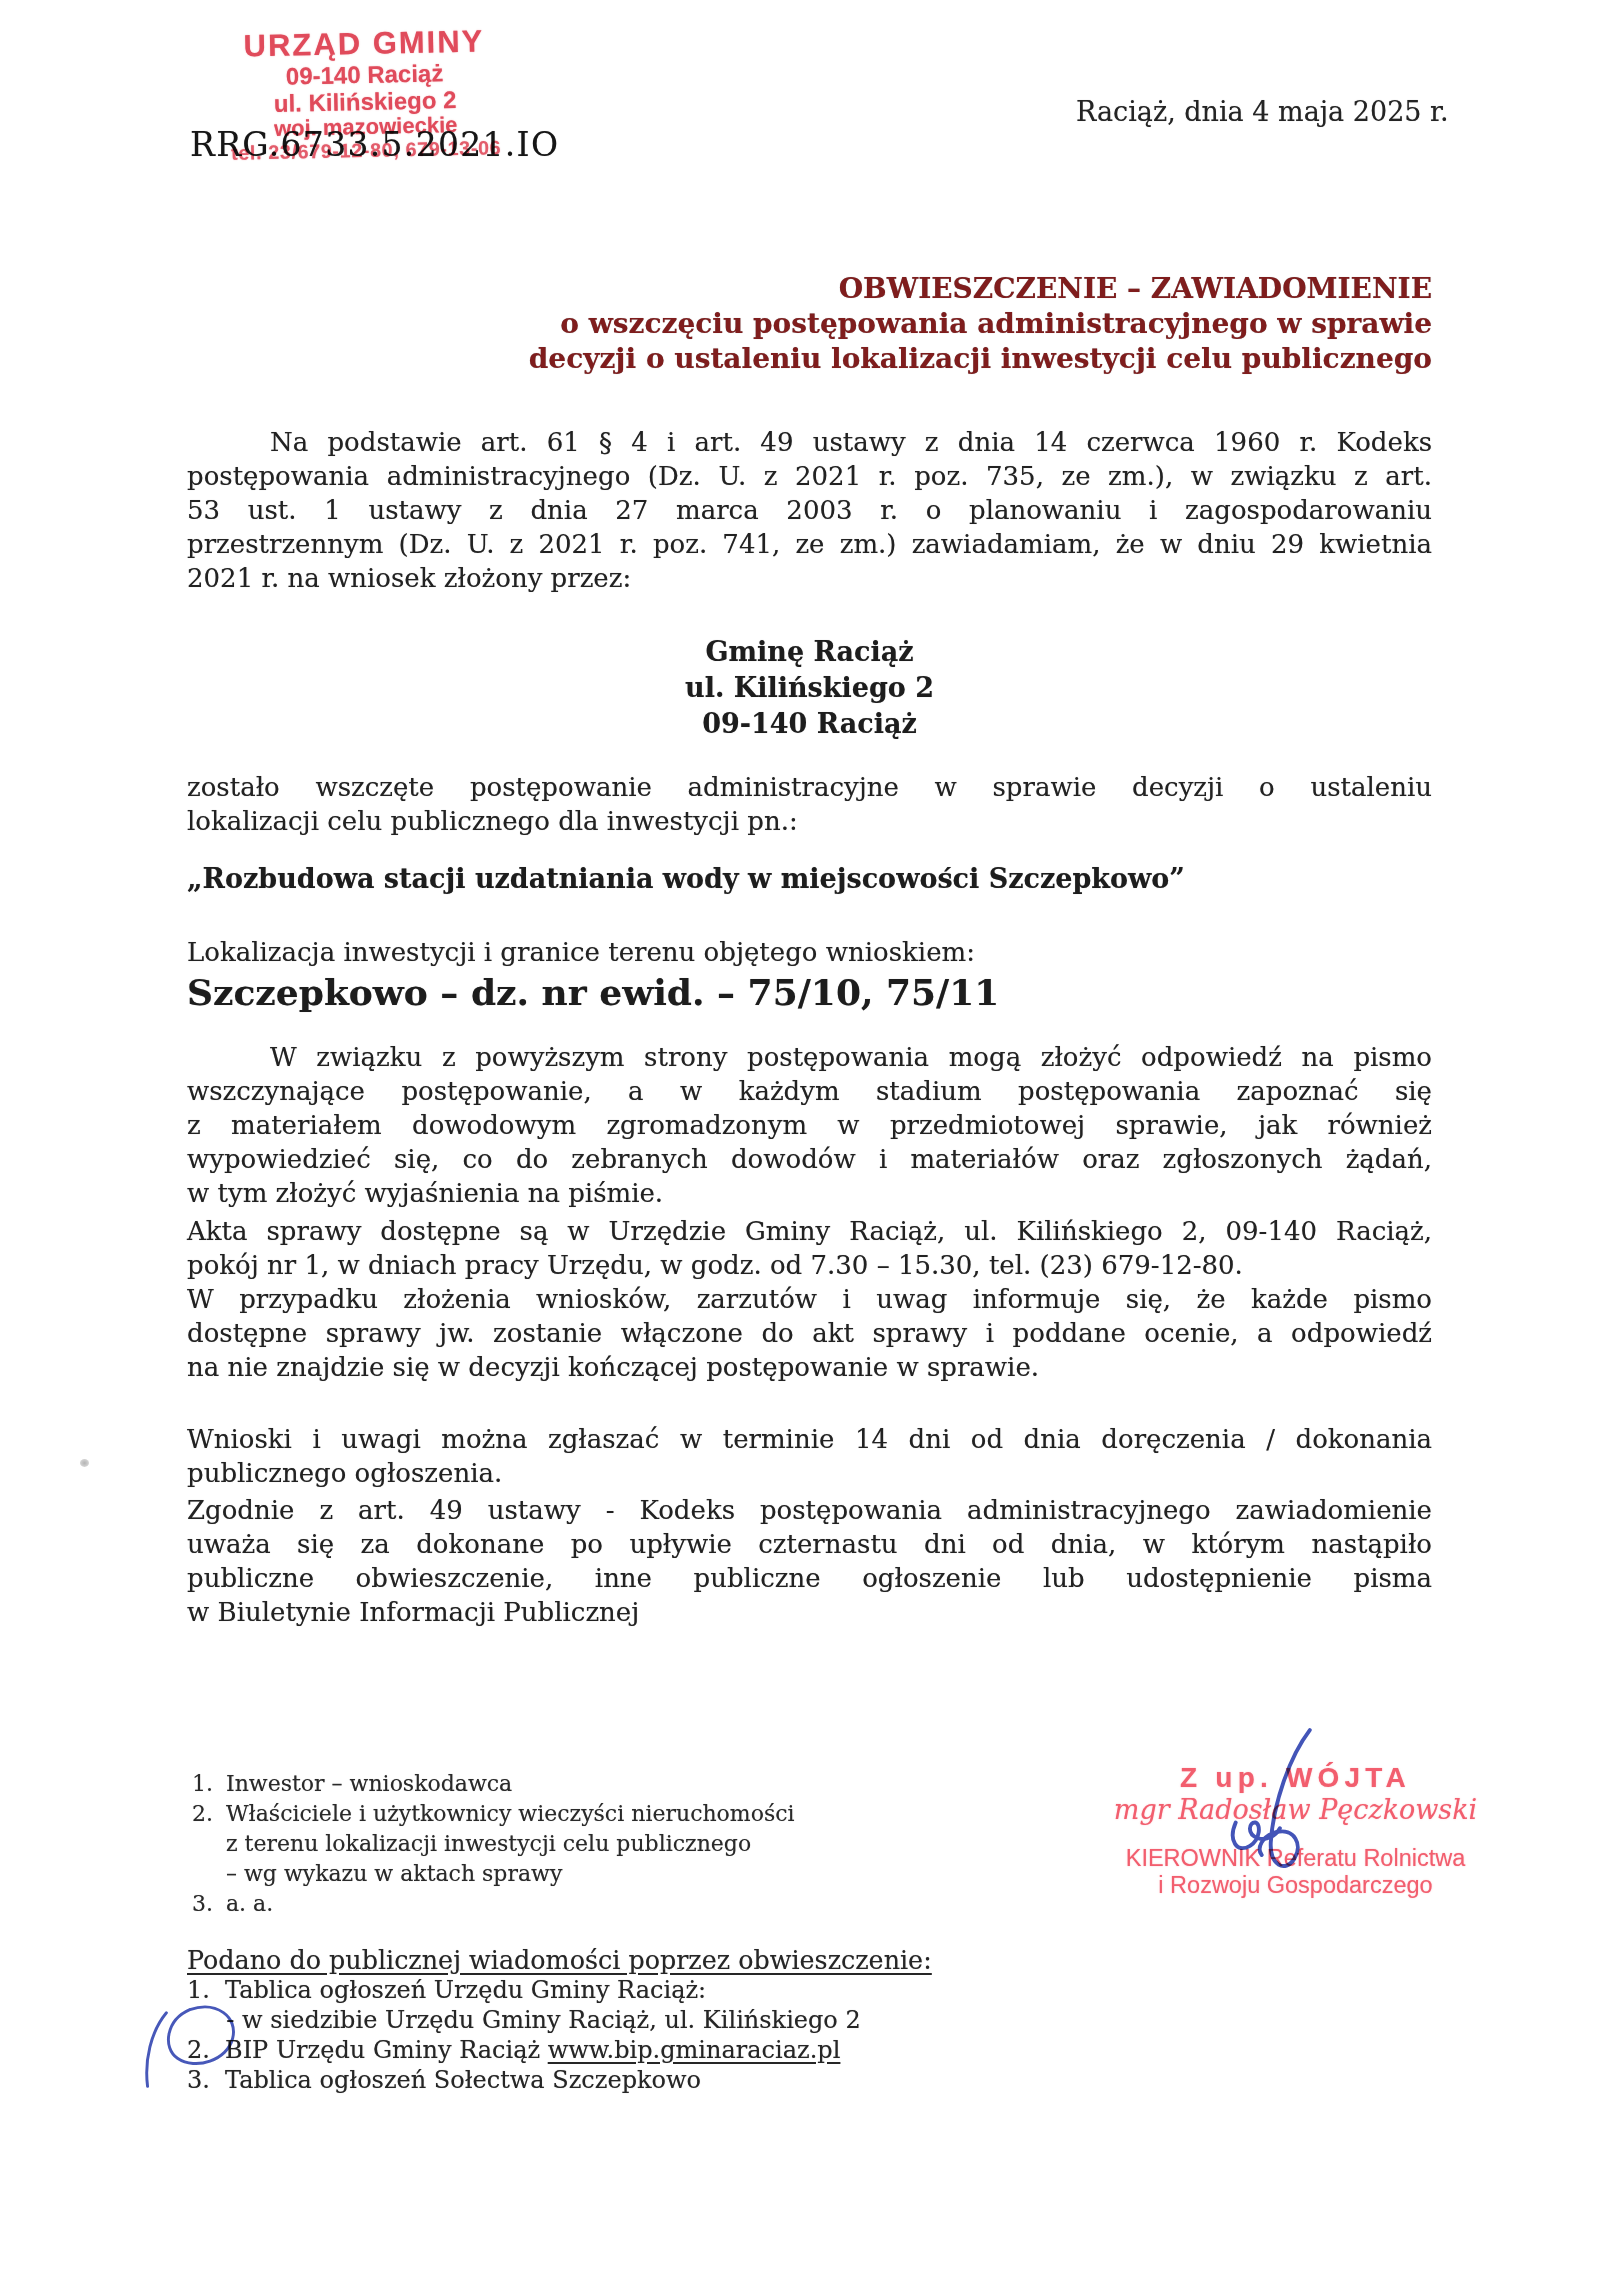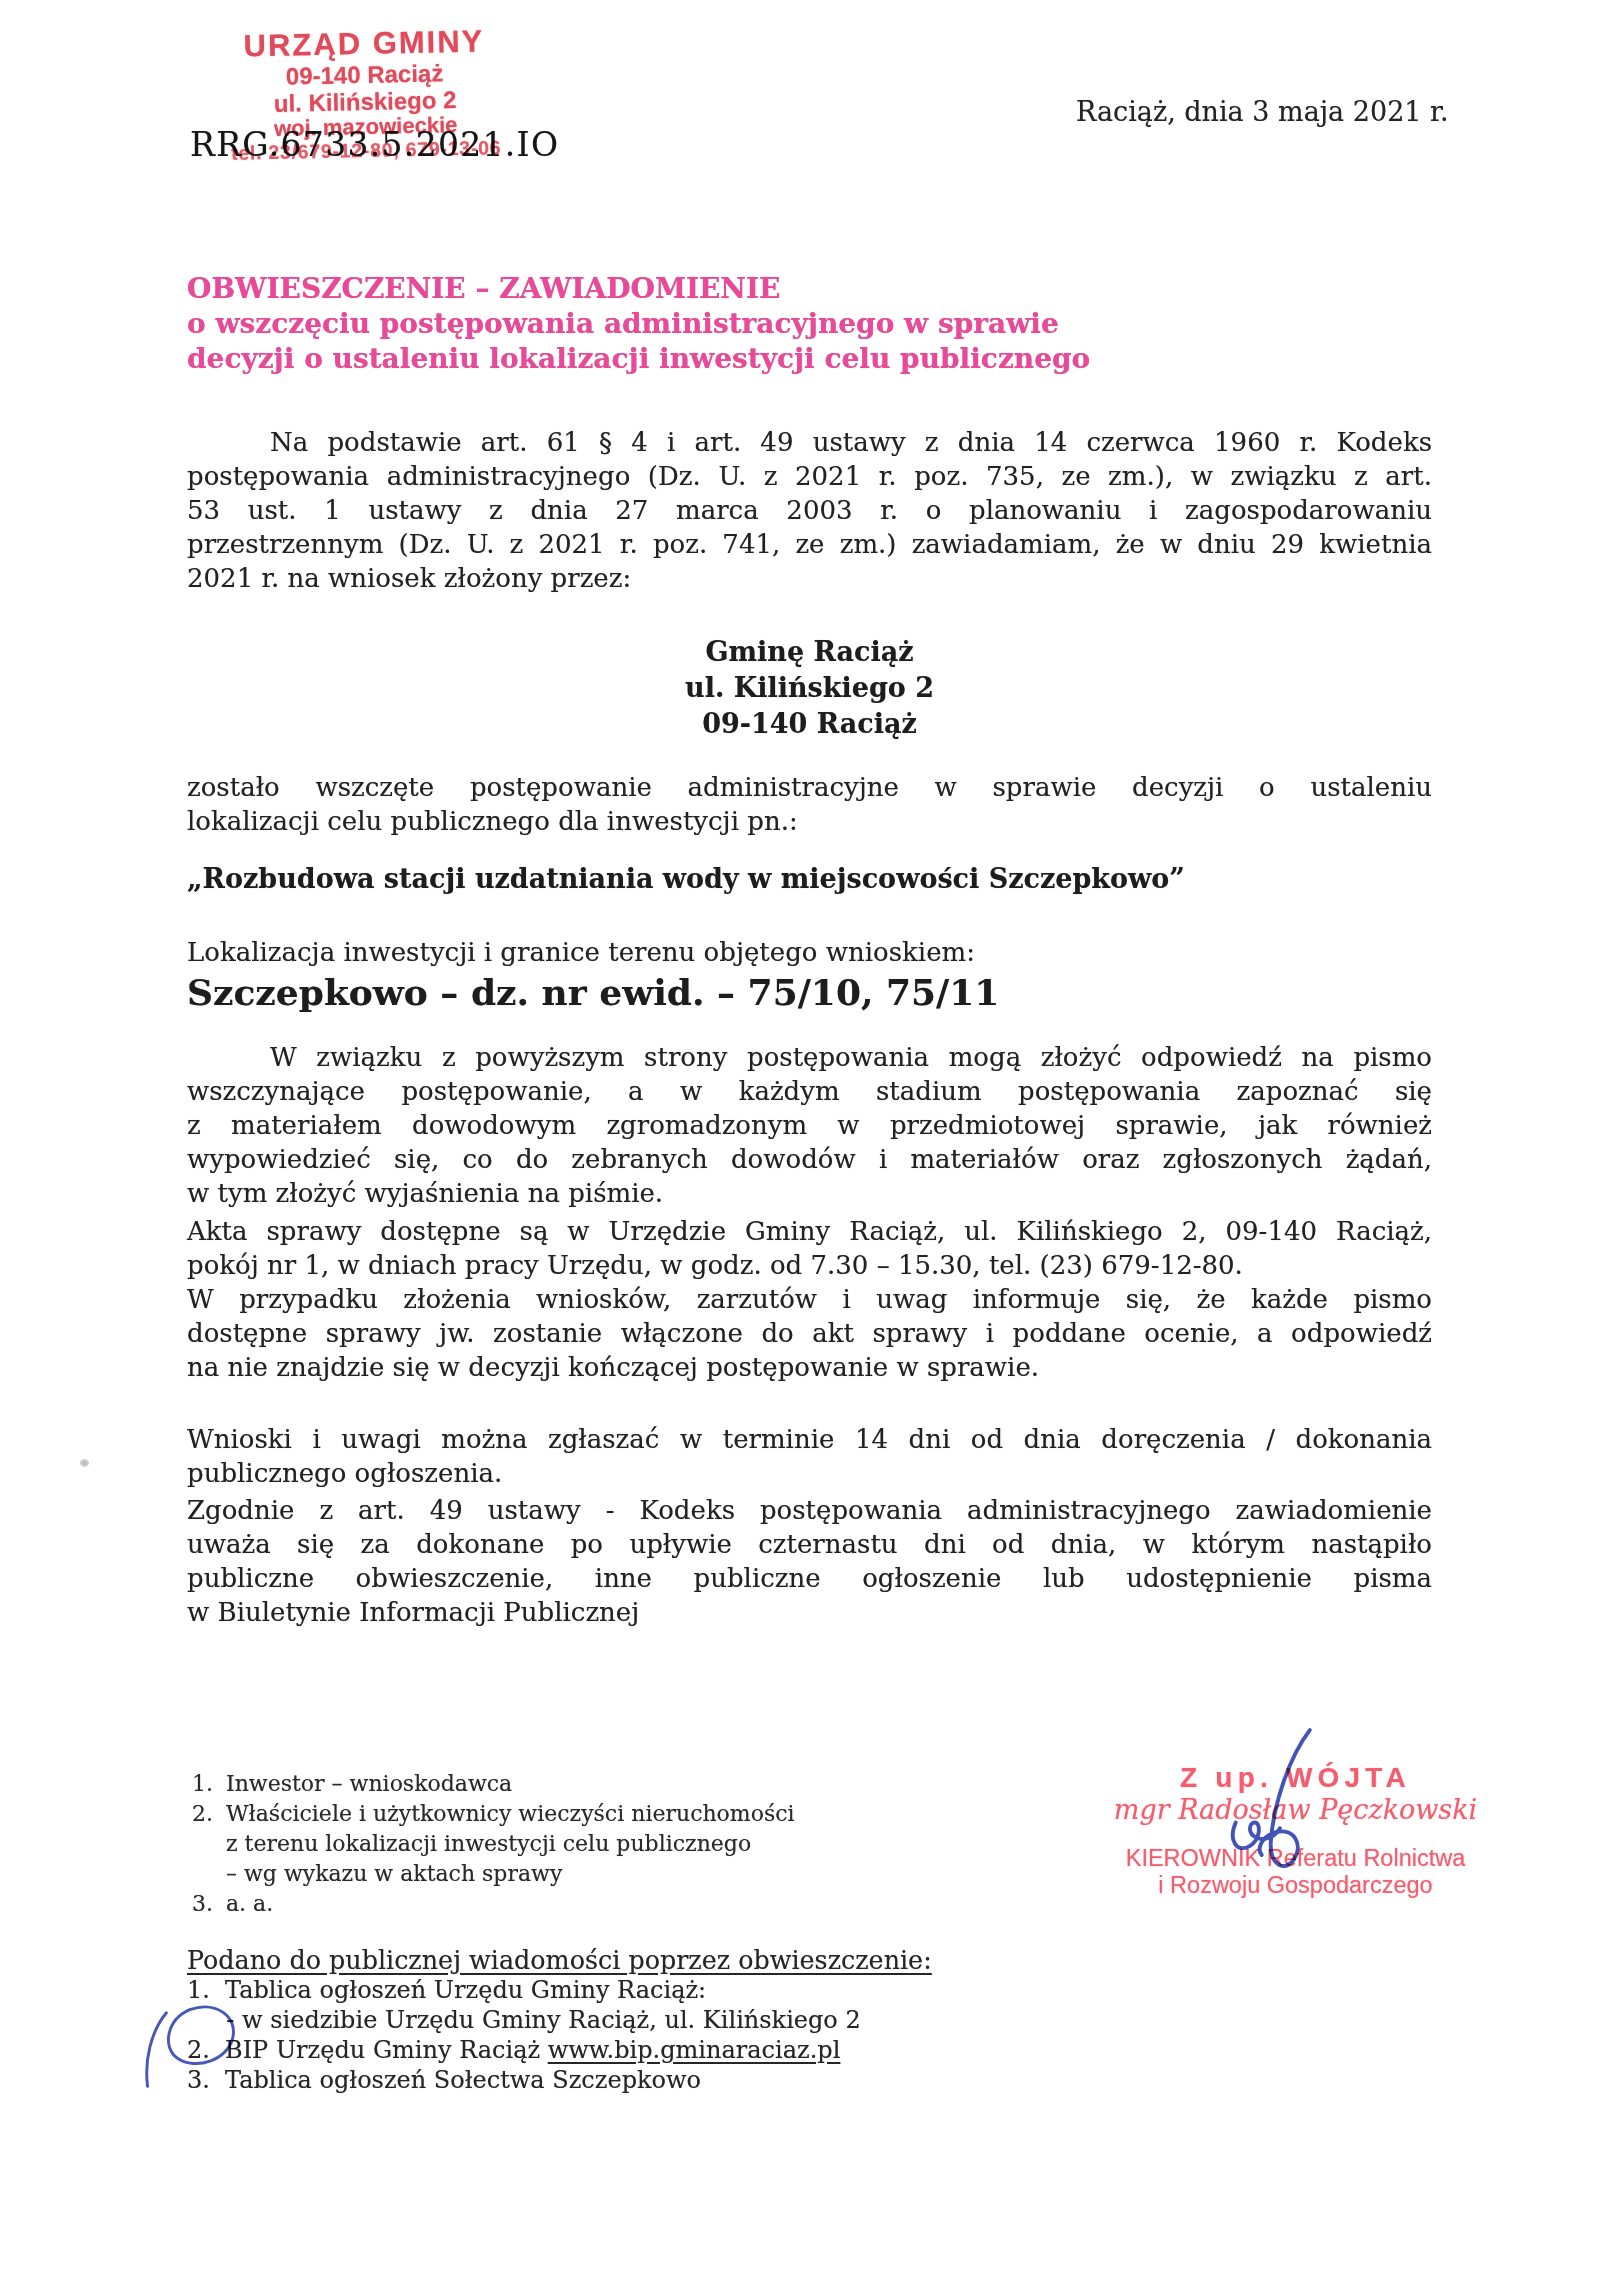--- a/index.html
+++ b/index.html
@@ -39,21 +39,21 @@
     font-size:27px;color:#242424;
   }
 
   
   .col{position:absolute;left:187px;width:1245px;}
   .bodytext{font-size:26px;line-height:34px;}
   .jline{text-align:justify;text-align-last:justify;}
   .jline.last{text-align-last:left;}
   .jline.indent{padding-left:83px;}
 
-  .doc-title{top:271px;text-align:left;font-weight:bold;font-size:28px;line-height:35px;color:#ec4899;}
+  .doc-title{top:271px;text-align:right;font-weight:bold;font-size:28px;line-height:35px;color:#7f1d1d;}
   .applicant{top:634px;text-align:center;font-weight:bold;font-size:27px;line-height:36px;color:#1d1d1d;}
   .investment{top:862px;text-align:left;font-weight:bold;font-size:27px;color:#1d1d1d;}
   .location-label{top:937px;font-size:26px;}
   .location-value{top:971px;font-size:36px;font-weight:bold;color:#1d1d1d;}
 
   .p-intro{top:425px;}
   .p-initiated{top:770px;}
   .p-rights{top:1040px;}
   .p-files{top:1214px;}
   .p-submissions{top:1282px;}
@@ -93,21 +93,21 @@
 
   <div class="office-stamp">
     <div class="s1">URZĄD GMINY</div>
     <div class="s2">09-140 Raciąż</div>
     <div class="s3">ul. Kilińskiego 2</div>
     <div class="s4">woj. mazowieckie</div>
     <div class="s5">tel. 23/679-12-80, 679-13-06</div>
   </div>
 
   <div class="case-number ink">RRG.6733.5.2021.IO</div>
-  <div class="date-line ink">Raciąż, dnia 3 maja 2021 r.</div>
+  <div class="date-line ink">Raciąż, dnia 4 maja 2025 r.</div>
 
   <div class="col doc-title ink">
     <div>OBWIESZCZENIE – ZAWIADOMIENIE</div>
     <div>o wszczęciu postępowania administracyjnego w sprawie</div>
     <div>decyzji o ustaleniu lokalizacji inwestycji celu publicznego</div>
   </div>
 
   <div class="col bodytext p-intro ink">
     <div class="jline indent">Na podstawie art. 61 § 4 i art. 49 ustawy z dnia 14 czerwca 1960 r. Kodeks</div>
     <div class="jline">postępowania administracyjnego (Dz. U. z 2021 r. poz. 735, ze zm.), w związku z art.</div>

